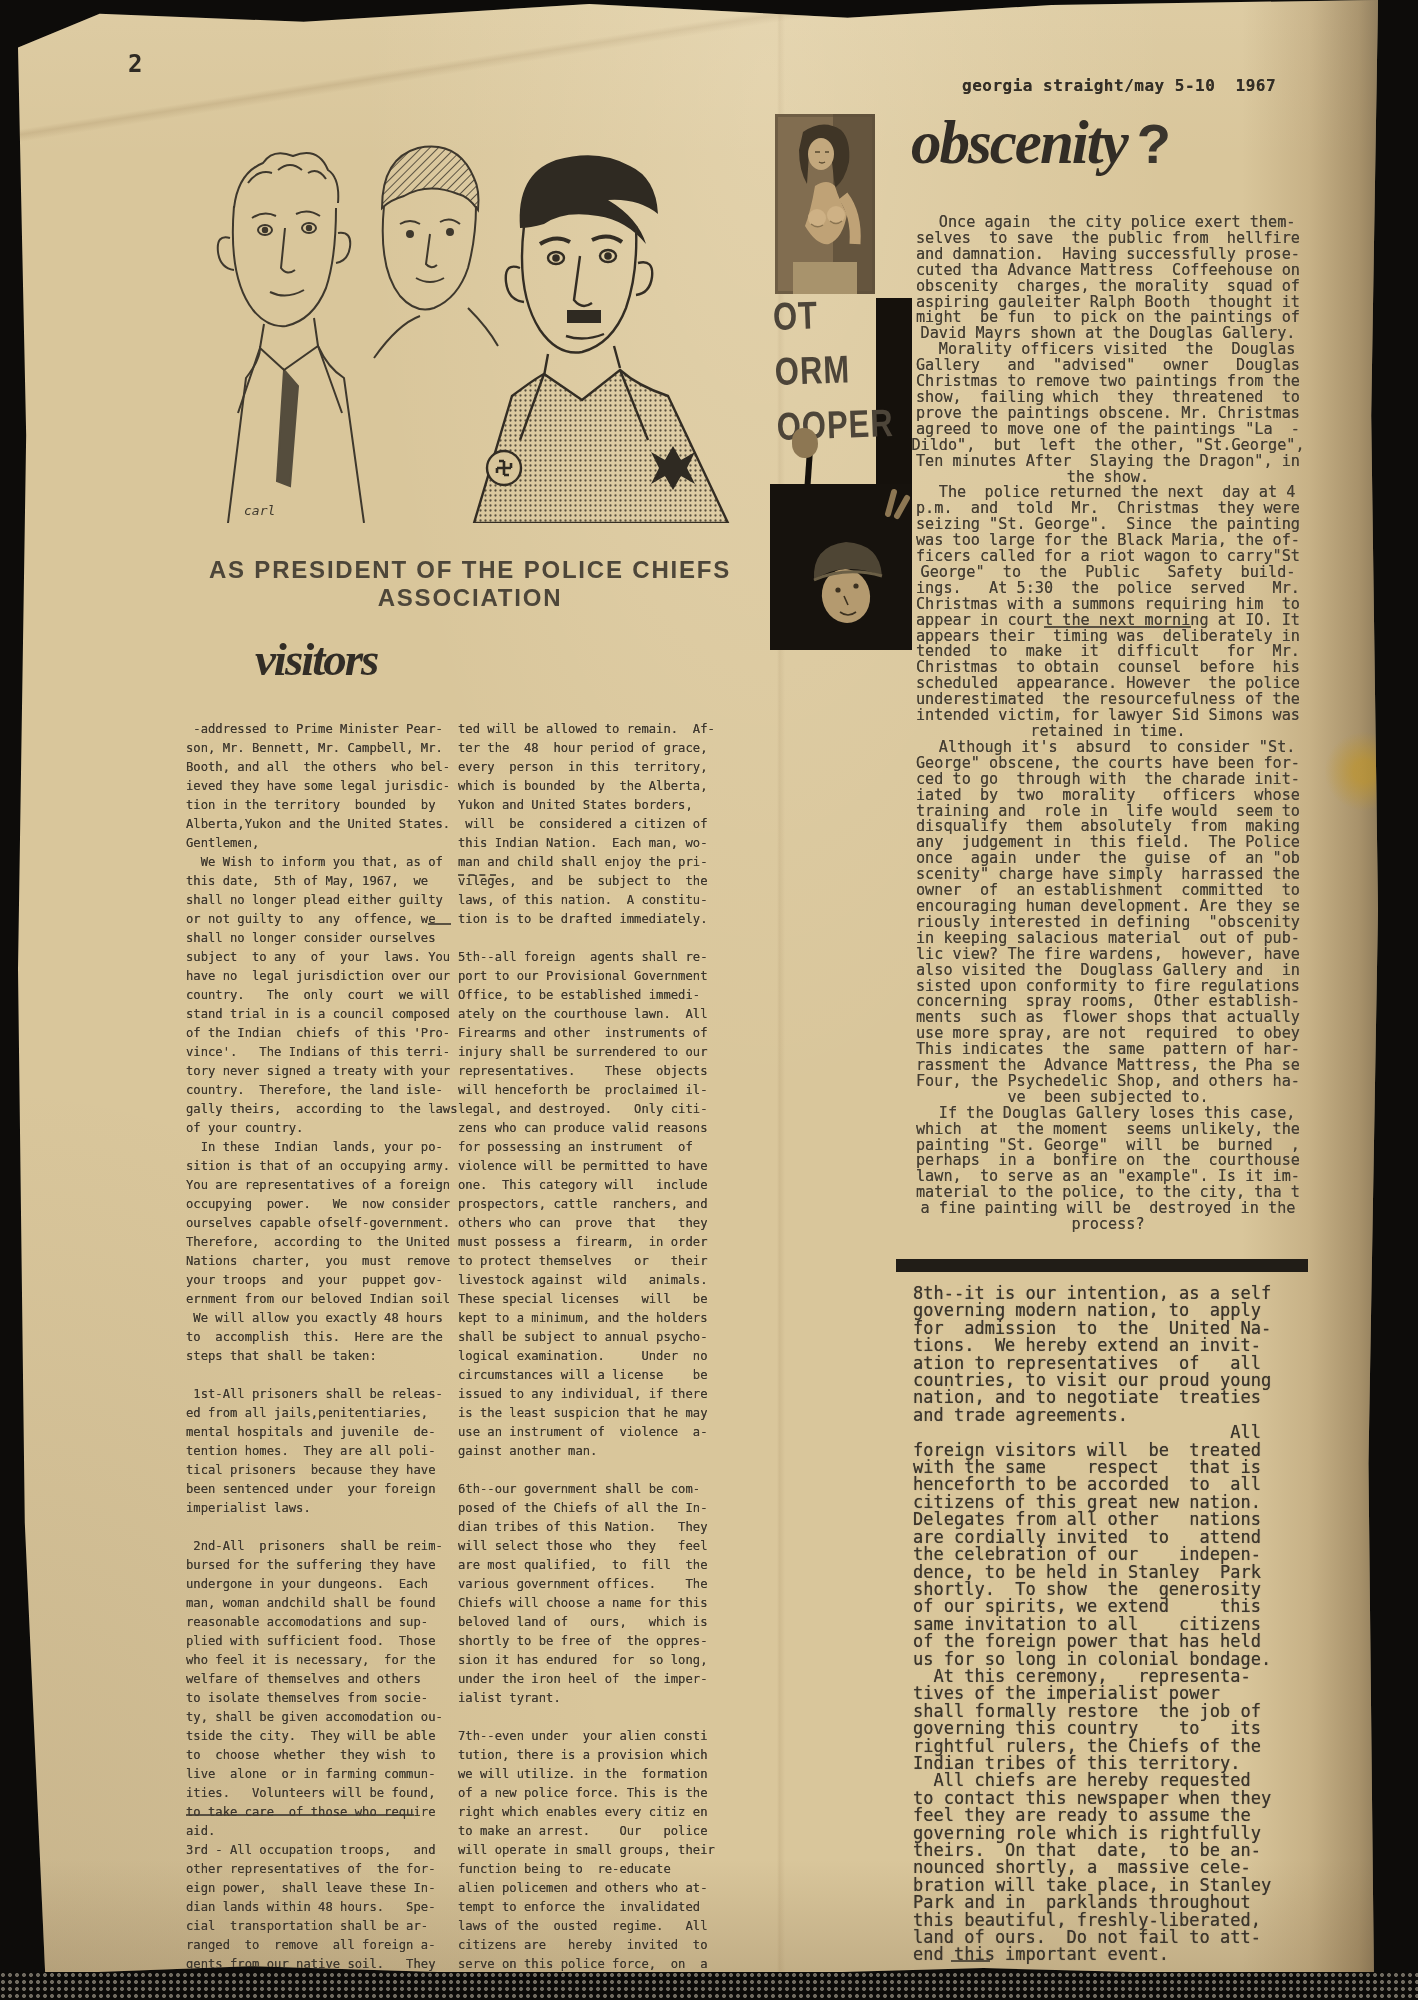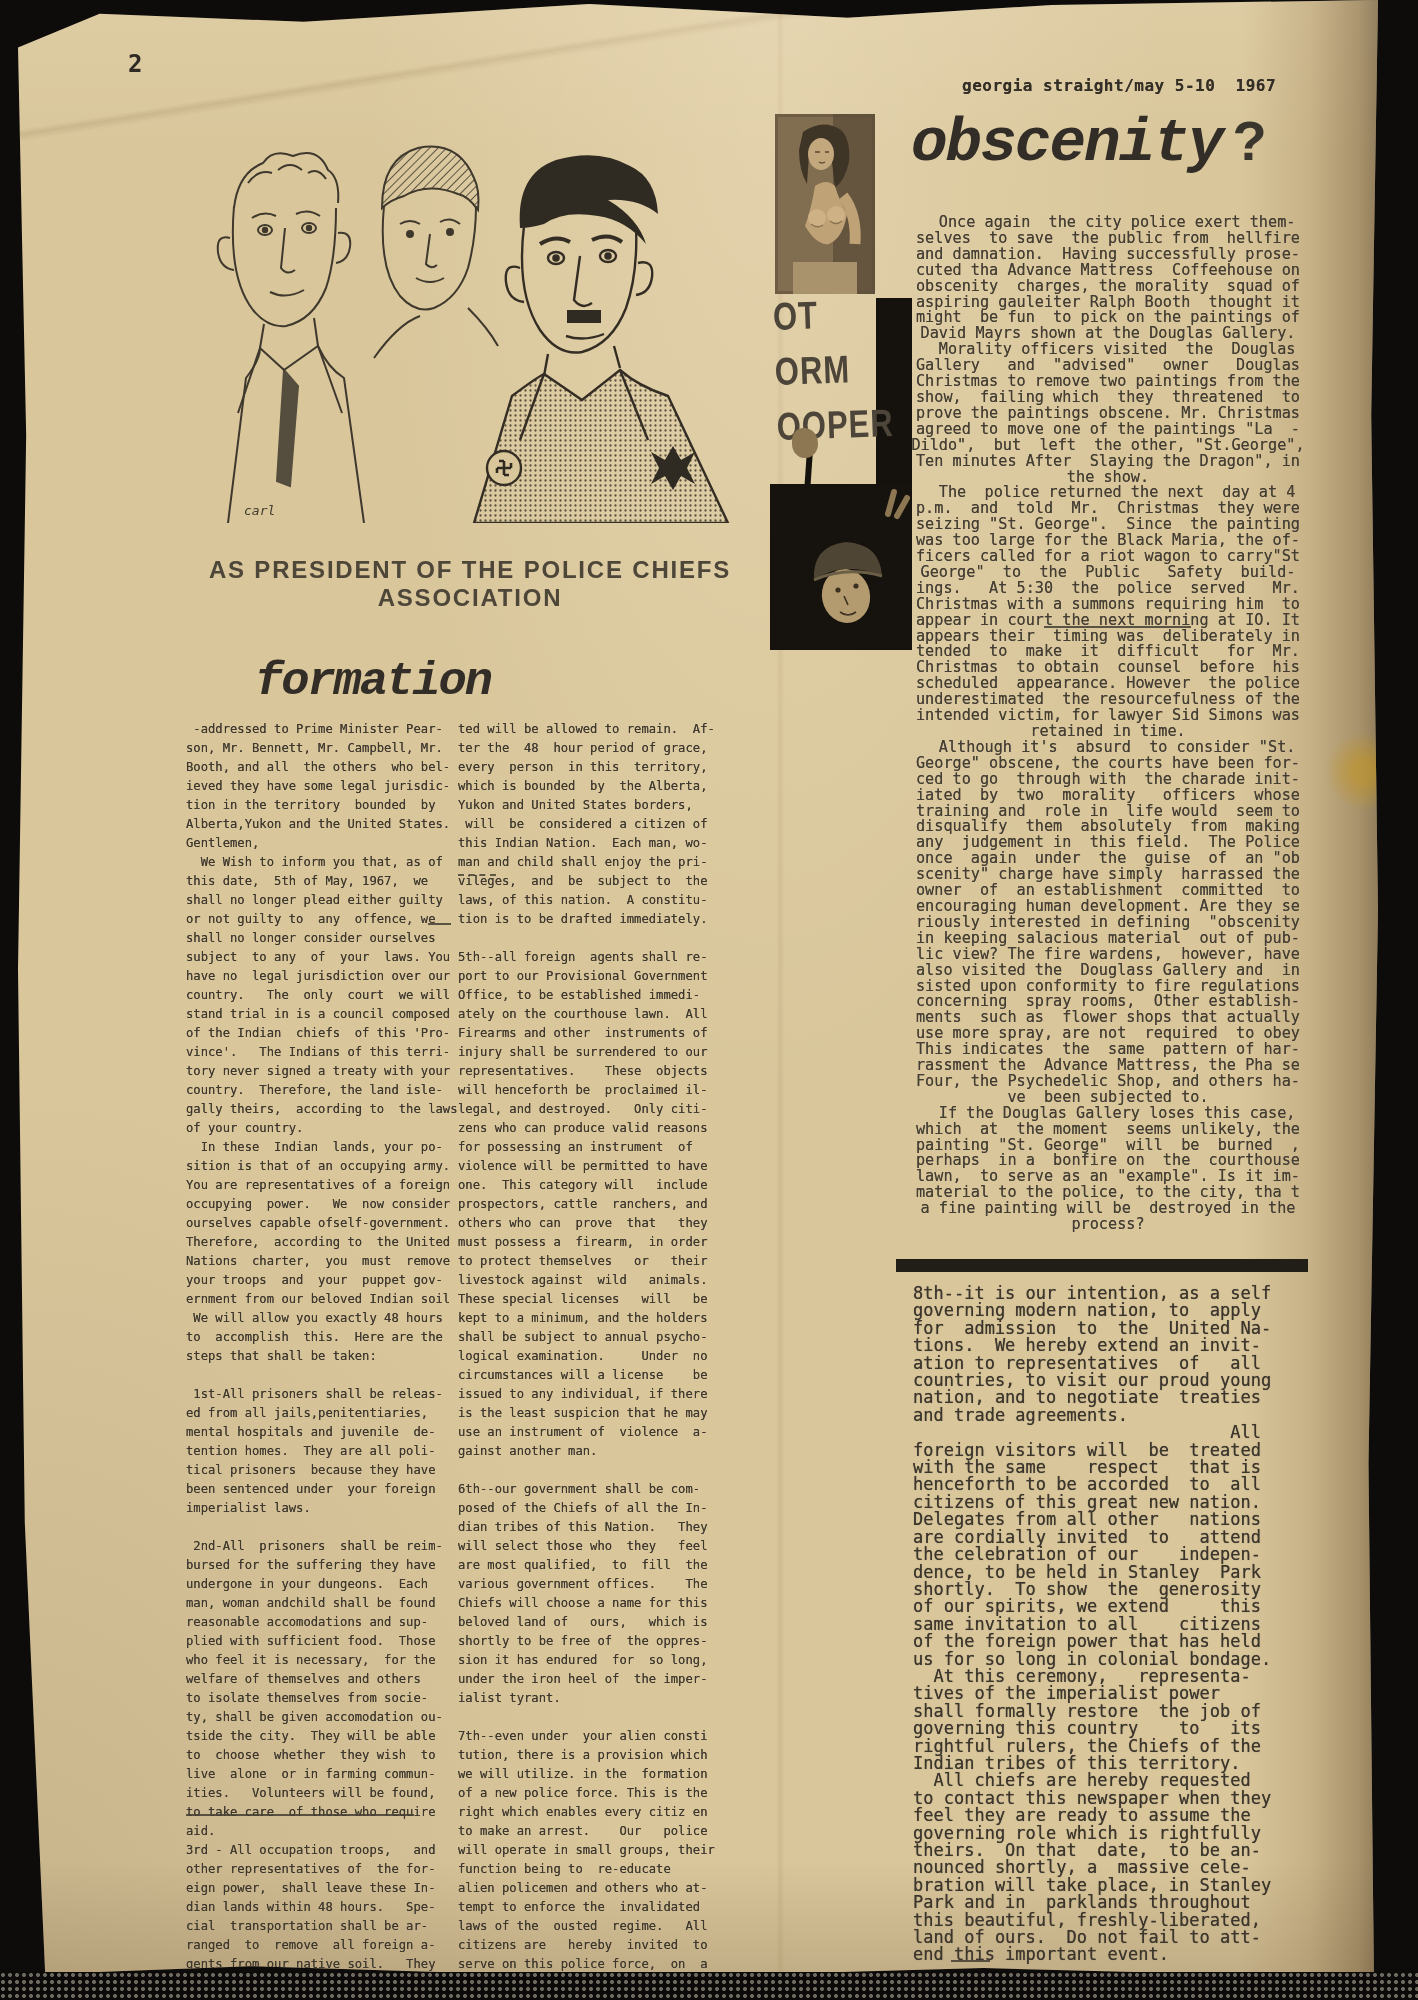--- a/index.html
+++ b/index.html
@@ -23,22 +23,22 @@
       99.5% 21%, 100% 46%, 99.3% 74%, 99.7% 100%, 71% 99.5%, 45% 100%, 17% 99.4%,
       2% 99.8%, .5% 77%, 0% 49%, .6% 22%);
   }
   .mono-small{font-size:12.2px;line-height:19px;white-space:pre;color:#3d372e;
     text-shadow:0 0 .6px rgba(61,55,46,.75);}
   .mono-mid{font-size:15.2px;line-height:15.9px;white-space:pre;color:#433d33;
     text-shadow:0 0 .6px rgba(61,55,46,.7);}
   .mono-big{font-size:17px;line-height:17.4px;white-space:pre;color:#3b352c;
     text-shadow:0 0 .7px rgba(61,55,46,.8);}
   .abs{position:absolute;}
-  .headline{font-family:Liberation Mono, monospace;font-weight:bold;font-style:italic;
-    color:#322d26;letter-spacing:-2px;margin-top:23px;}
+  .headline{font-family:Liberation Serif, serif;font-weight:bold;font-style:italic;
+    color:#322d26;letter-spacing:-2px;}
   .caption{font-family:"Liberation Sans",sans-serif;font-weight:700;color:#4d4639;
     letter-spacing:1.8px;font-size:24px;text-align:center;width:640px;}
   .ul{position:absolute;height:2px;background:#433d33;opacity:.85;}
   .ul-dash{position:absolute;height:0;border-bottom:2px dashed #433d33;opacity:.8;}
   .masthead{font-weight:bold;color:#332e26;font-size:16px;letter-spacing:.5px;
     text-shadow:0 0 .6px rgba(51,46,38,.7);white-space:pre;}
   .pagenum{font-weight:bold;color:#2f2b24;font-size:24px;}
   .sign-letters{font-family:"Liberation Sans",sans-serif;font-weight:700;font-size:31px;
     line-height:44px;color:#4d4539;transform:rotate(-2deg) scaleY(1.25);transform-origin:top left;
     letter-spacing:1px;}
@@ -151,21 +151,21 @@
         <path d="M44,96 Q76,82 112,92" stroke="#6b5f46" stroke-width="3" fill="none"></path>
         <circle cx="68" cy="106" r="2.6" fill="#3c3120"></circle>
           <circle cx="86" cy="102" r="2.6" fill="#3c3120"></circle>
         <path d="M74,112 l4,9 M70,128 q8,6 16,0" stroke="#3c3120" stroke-width="1.6" fill="none"></path>
       </svg>
     </div>
   </div>
 
   <div class="abs caption" style="left:132px;top:556px;">AS PRESIDENT OF THE POLICE CHIEFS ASSOCIATION</div>
 
-  <div class="abs headline" style="left:237px;top:632px;font-size:47px;">formation</div>
+  <div class="abs headline" style="left:237px;top:632px;font-size:47px;">visitors</div>
 
   <div class="abs mono-small" style="left:168px;top:720px;width:280px;"> -addressed to Prime Minister Pear-
 son, Mr. Bennett, Mr. Campbell, Mr.
 Booth, and all  the others  who bel-
 ieved they have some legal jurisdic-
 tion in the territory  bounded  by
 Alberta,Yukon and the United States.
 Gentlemen,
   We Wish to inform you that, as of
 this date,  5th of May, 1967,  we

